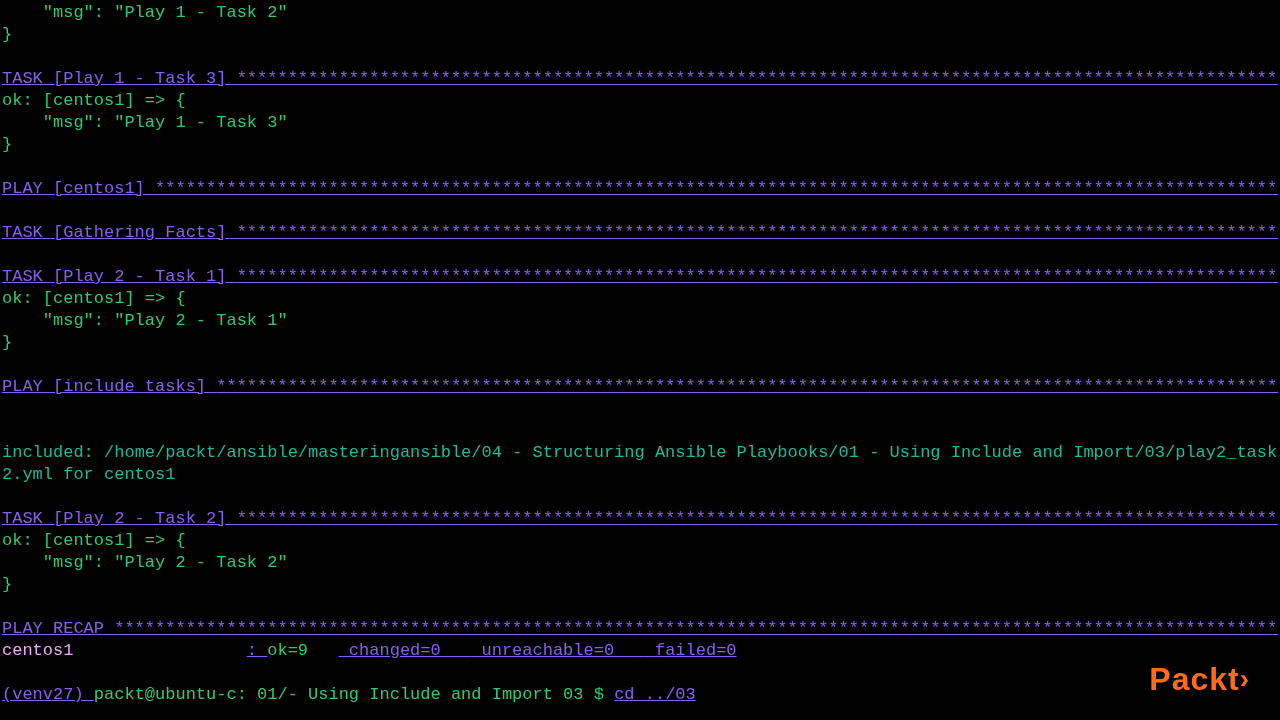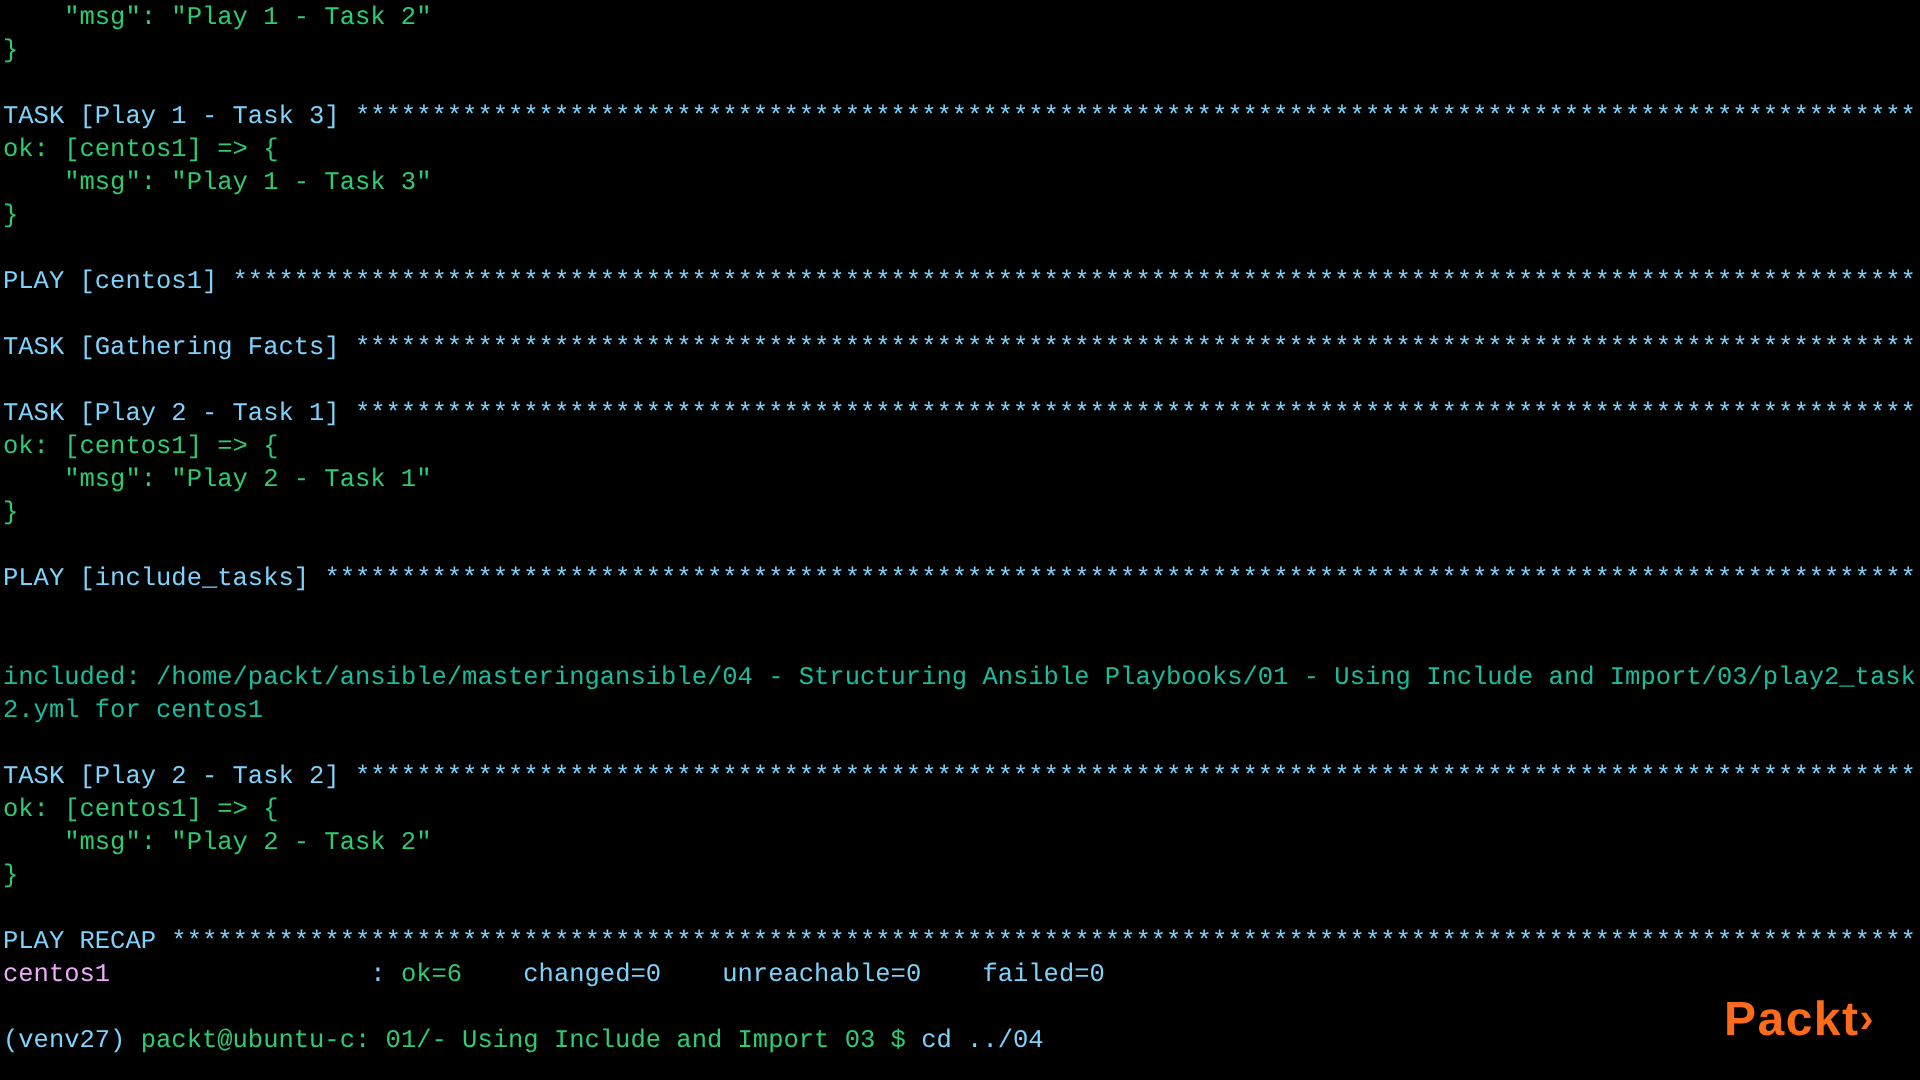--- a/index.html
+++ b/index.html
@@ -10,21 +10,21 @@
     font-size: 17px;
     line-height: 22px;
     width: 1280px;
     height: 720px;
     overflow: hidden;
     padding: 2px;
   }
   .green { color: #2ecc71; }
   .cyan { color: #1abc9c; margin-top: 44px; }
   .yellow { color: #f0abfc; }
-  .white { color: #7dd3fc; }
+  .white { color: #8b5cf6; text-decoration: underline; }
   .line { white-space: pre; overflow: hidden; }
   .blank { height: 22px; }
   .logo {
     position: absolute;
     right: 30px;
     bottom: 28px;
     color: #ff6b1a;
     font-family: Arial, sans-serif;
     font-weight: bold;
     font-size: 32px;
@@ -75,20 +75,20 @@
 <div class="line cyan" style="white-space:pre-wrap;word-break:break-all;"><span>included: </span><span>/home/packt/ansible/masteringansible/04 - Structuring Ansible Playbooks/01 - Using Include and Import/03/play2_task2.yml for centos1</span></div>
 <div class="blank"></div>
 
 <div class="line white"><span>TASK [Play 2 - Task 2] </span><span>*****************************************************************************************************************************************</span></div>
 <div class="line green">ok: [centos1] =&gt; {</div>
 <div class="line green">    "msg": "Play 2 - Task 2"</div>
 <div class="line green">}</div>
 <div class="blank"></div>
 
 <div class="line white"><span>PLAY RECAP </span><span>*************************************************************************************************************************************************</span></div>
-<div class="line recap-line"><span class="yellow">centos1                 </span><span class="white">: </span><span class="green">ok=6   </span><span class="white"> changed=0   </span><span class="white"> unreachable=0   </span><span class="white"> failed=0</span></div>
+<div class="line recap-line"><span class="yellow">centos1                 </span><span class="white">: </span><span class="green">ok=9   </span><span class="white"> changed=0   </span><span class="white"> unreachable=0   </span><span class="white"> failed=0</span></div>
 <div class="blank"></div>
 
-<div class="line"><span class="white">(venv27) </span><span class="green">packt@ubuntu-c: 01/- Using Include and Import 03 $ </span><span class="white">cd ../04</span></div>
+<div class="line"><span class="white">(venv27) </span><span class="green">packt@ubuntu-c: 01/- Using Include and Import 03 $ </span><span class="white">cd ../03</span></div>
 
 </div>
 
 <div class="logo"><span>Packt</span><span class="angle">›</span></div>
 
 </body></html>

